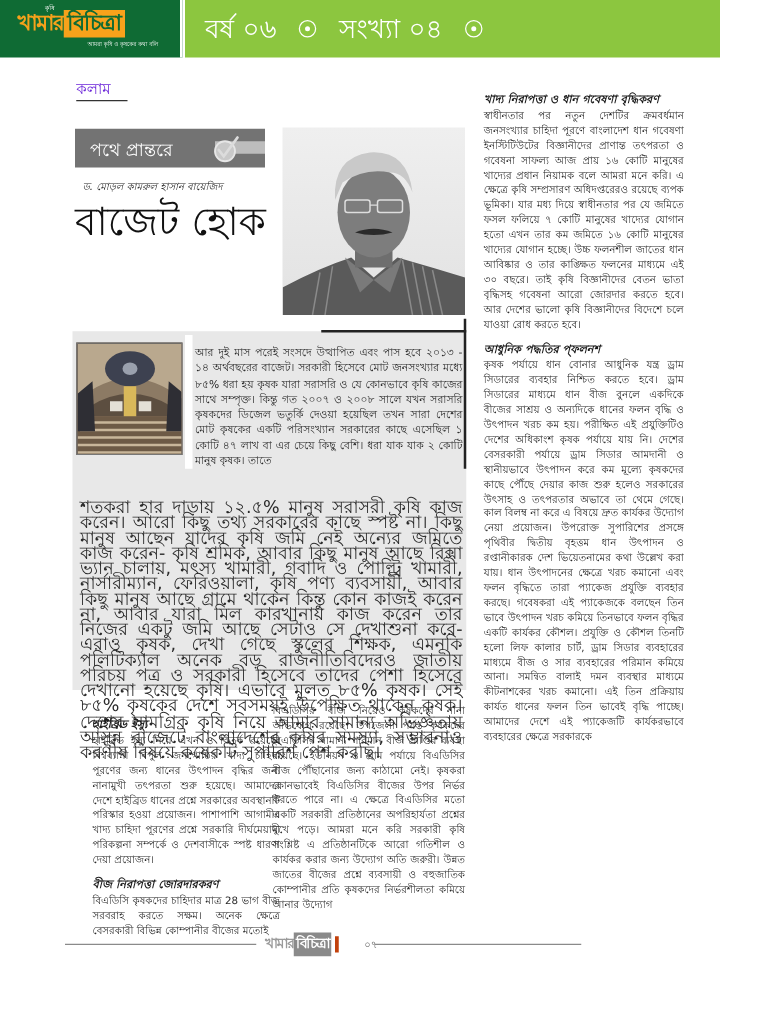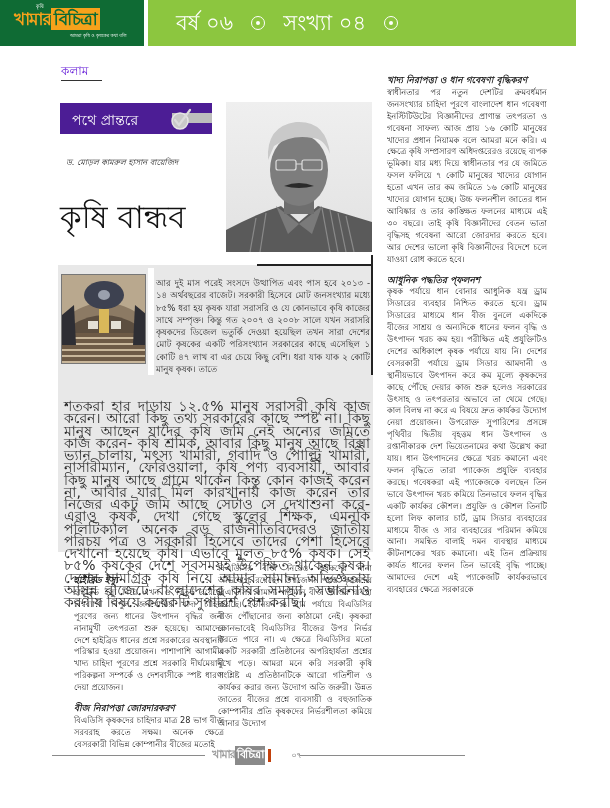--- a/index.html
+++ b/index.html
@@ -7,36 +7,36 @@
   body { position: relative; font-family: "DejaVu Sans", "Liberation Sans", sans-serif; color: #222; }
 
   
   .masthead { position: absolute; left: 0; top: 0; width: 610px; height: 46px; }
   .logo-block { position: absolute; left: 0; top: 0; width: 146px; height: 46px; background: #0f6b34; border-right: 2px solid #ffffff; }
   .logo-small { position: absolute; left: 36px; top: 3px; font-size: 5px; color: #ffffff; }
   .logo-word { position: absolute; left: 14px; top: 8px; height: 22px; display: flex; }
   .logo-part1 { font-size: 17px; font-weight: bold; color: #f7a21b; letter-spacing: -1px; line-height: 22px; }
   .logo-part2 { font-size: 17px; font-weight: bold; color: #0f6b34; background: #f7a21b; padding: 0 3px; line-height: 22px; letter-spacing: -1px; }
   .logo-tag { position: absolute; left: 70px; top: 33px; font-size: 4.5px; color: #ffffff; }
-  .issue-bar { position: absolute; left: 148px; top: 0; width: 428px; height: 46px; background: #8cc63f; display: flex; align-items: center; padding-left: 28px; gap: 18px; }
+  .issue-bar { position: absolute; left: 148px; top: 0; width: 428px; height: 46px; background: #8cc63f; display: flex; align-items: center; padding-left: 16px; gap: 18px; }
   .issue-item { font-size: 21px; color: #ffffff; white-space: nowrap; line-height: 46px; }
   .bullet-icon { width: 14px; height: 14px; border: 1.5px solid #ffffff; border-radius: 50%; position: relative; flex: 0 0 auto; }
   .bullet-icon::after { content: ""; position: absolute; left: 3.5px; top: 3.5px; width: 4px; height: 4px; background: #ffffff; border-radius: 50%; }
 
   
   .section-label { position: absolute; left: 61px; top: 62px; font-size: 12px; color: #6d28d9; }
   .section-rule { position: absolute; left: 61px; top: 80px; width: 41px; height: 1px; background: #333; }
 
   
-  .column-banner { position: absolute; left: 60px; top: 103px; width: 152px; height: 31px; background: #4c1d95; }
+  .column-banner { position: absolute; left: 60px; top: 103px; width: 152px; height: 31px; background: #737373; }
   .column-banner-text { position: absolute; left: 12px; top: 6px; font-size: 14px; color: #ffffff; }
   .banner-stripe { position: absolute; right: 0; top: 10px; width: 40px; height: 10px; background: #bdbdbd; }
   .check-icon { position: absolute; left: 108px; top: 3px; width: 26px; height: 26px; }
 
-  .byline { position: absolute; left: 66px; top: 156px; font-size: 8px; font-style: italic; color: #222; }
+  .byline { position: absolute; left: 66px; top: 143px; font-size: 8px; font-style: italic; color: #222; }
 
   
   .headline { position: absolute; left: 60px; top: 159px; width: 170px; font-size: 31px; line-height: 39px; color: #111; font-weight: normal; }
 
   
   .portrait { position: absolute; left: 226px; top: 102px; width: 146px; height: 150px; background: linear-gradient(180deg, #efefef 0%, #e2e2e2 100%); overflow: hidden; }
   .portrait svg { display: block; }
 
   
   .intro-box { position: absolute; left: 58px; top: 265px; width: 315px; height: 287px; background: #e8e8e8; }
@@ -90,22 +90,21 @@
   <span class="column-banner-text">পথে প্রান্তরে</span>
   <span class="banner-stripe"></span>
   <svg class="check-icon" viewBox="0 0 26 26">
     <circle cx="12" cy="15" r="8" fill="#c9c9c9" stroke="#e6e6e6" stroke-width="1.5"></circle>
     <path d="M7 14 L11 19 L22 4" fill="none" stroke="#dcdcdc" stroke-width="2.2" stroke-linecap="round"></path>
   </svg>
 </div>
 <div class="byline">ড. মোড়ল কামরুল হাসান বায়েজিদ</div>
 
 <h1 class="headline">
-  <br>
-  <span>কৃষি বান্ধব</span>
+  <span>বাজেট হোক</span><br>
 </h1>
 
 <div class="portrait">
   <svg width="146" height="150" viewBox="0 0 146 150">
 
     <path d="M0 150 L0 128 Q30 112 55 104 L73 120 L92 104 Q120 112 146 120 L146 150 Z" fill="#5a5a5a"></path>
     <g stroke="#8a8a8a" stroke-width="1.2">
       <line x1="96" y1="106" x2="104" y2="150"></line>
       <line x1="104" y1="108" x2="112" y2="150"></line>
       <line x1="112" y1="111" x2="120" y2="150"></line>

